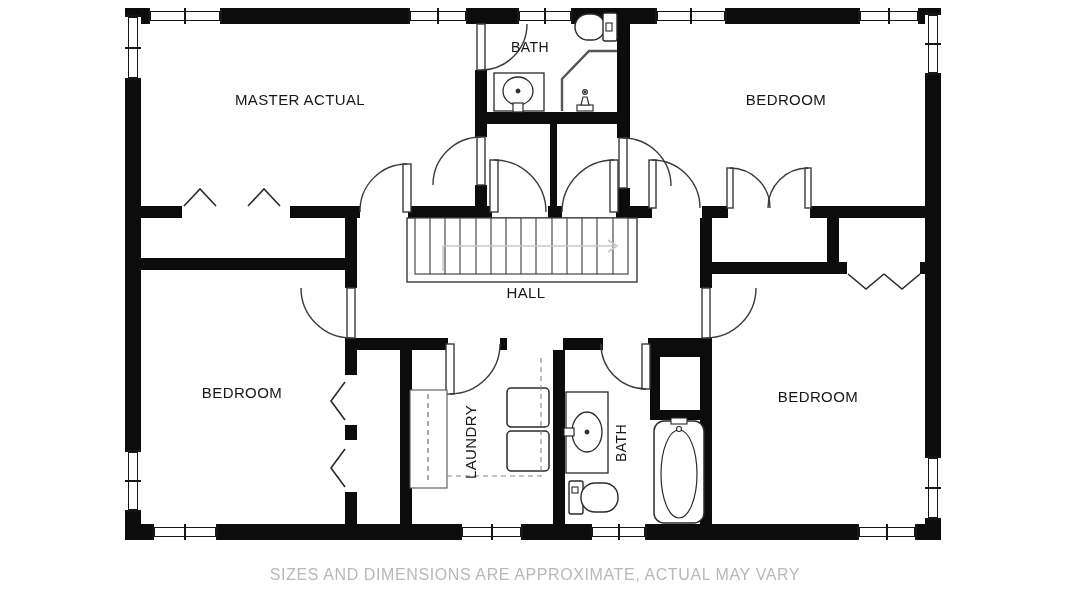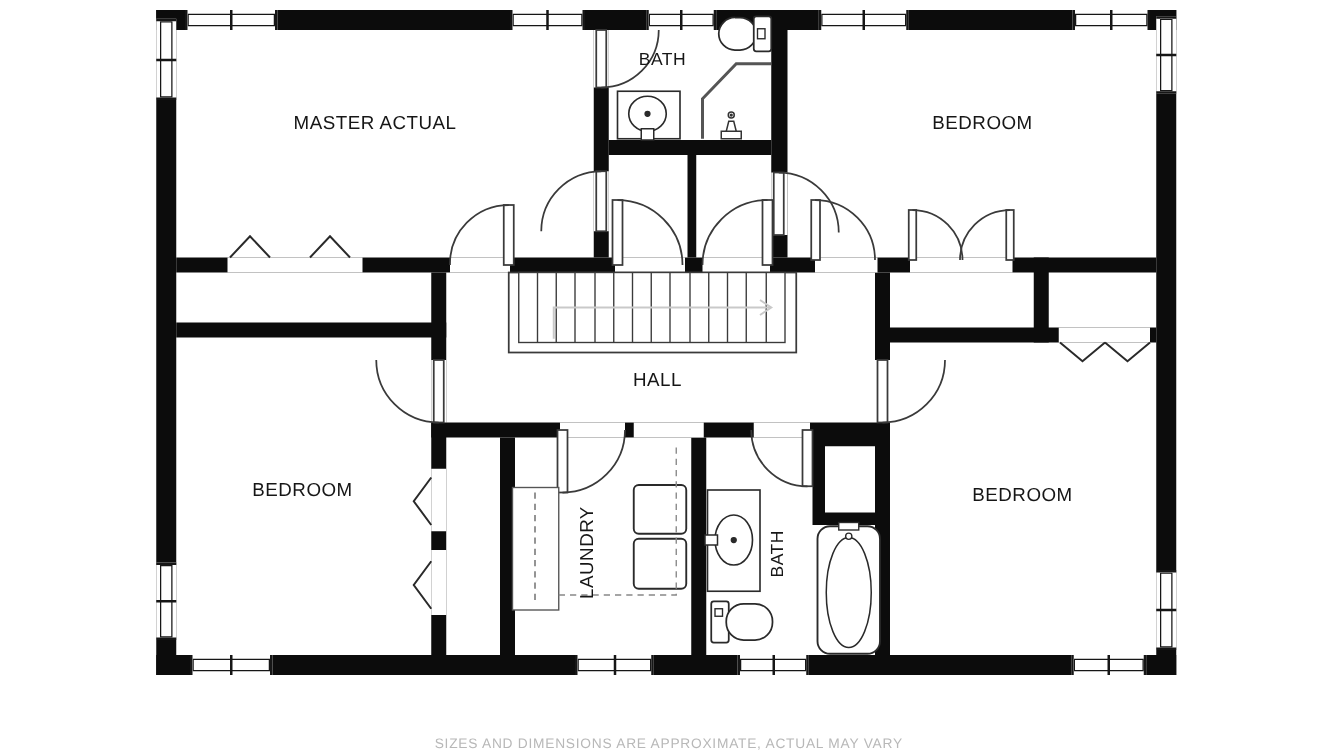--- a/index.html
+++ b/index.html
@@ -4,22 +4,22 @@
 <style>
   html,body{margin:0;padding:0;background:#fff;}
   #stage{position:relative;width:1070px;height:600px;background:#fff;overflow:hidden;
          font-family:"Liberation Sans",sans-serif;}
   .w{position:absolute;background:#0c0c0c;}
   .gap{position:absolute;background:#ffffff;}
   .room-label{position:absolute;transform:translate(-50%,-50%);font-size:15px;color:#161616;
               letter-spacing:.4px;white-space:nowrap;}
   .room-label.small{font-size:14px;}
   .room-label.rot{transform:translate(-50%,-50%) rotate(-90deg);}
-  .disclaimer{position:absolute;left:535px;top:589px;transform:translateX(-50%);
-              font-size:11px;color:#b8b8b8;letter-spacing:.6px;white-space:nowrap;}
+  .disclaimer{position:absolute;left:535px;top:566px;transform:translateX(-50%);
+              font-size:16px;color:#b8b8b8;letter-spacing:.6px;white-space:nowrap;}
   svg{position:absolute;left:0;top:0;}
   
   .win{position:absolute;background:#fff;}
   .win .glass{position:absolute;border:1.4px solid #161616;background:#fff;}
   .win.h .glass{left:2px;right:2px;top:3px;bottom:3px;}
   .win.v .glass{top:2px;bottom:2px;left:3px;right:3px;}
   .win.h .mull{position:absolute;top:0;bottom:0;left:50%;width:2px;margin-left:-1px;background:#161616;}
   .win.v .mull{position:absolute;left:0;right:0;top:50%;height:2px;margin-top:-1px;background:#161616;}
   .win.h .cap-a{position:absolute;left:0;top:0;bottom:0;width:2px;background:#161616;}
   .win.h .cap-b{position:absolute;right:0;top:0;bottom:0;width:2px;background:#161616;}
@@ -287,20 +287,20 @@
       <rect x="654" y="421" width="50" height="102" rx="10" stroke-width="1.5"></rect>
       <ellipse cx="679" cy="474" rx="18" ry="44" stroke-width="1.2"></ellipse>
       <rect x="671" y="418" width="16" height="6" stroke-width="1.1"></rect>
       <circle cx="679" cy="429" r="2.5" stroke-width="1.1"></circle>
     </g>
   </svg>
 
   <div class="room-label" style="left:300px;top:99px;">MASTER ACTUAL</div>
   <div class="room-label small" style="left:530px;top:47px;">BATH</div>
   <div class="room-label" style="left:786px;top:99px;">BEDROOM</div>
-  <div class="room-label" style="left:526px;top:304px;">HALL</div>
+  <div class="room-label" style="left:526px;top:292px;">HALL</div>
   <div class="room-label" style="left:242px;top:392px;">BEDROOM</div>
   <div class="room-label rot" style="left:470px;top:442px;">LAUNDRY</div>
   <div class="room-label rot small" style="left:621px;top:443px;">BATH</div>
   <div class="room-label" style="left:818px;top:396px;">BEDROOM</div>
 
   <div class="disclaimer">SIZES AND DIMENSIONS ARE APPROXIMATE, ACTUAL MAY VARY</div>
 </div>
 
 </body></html>

